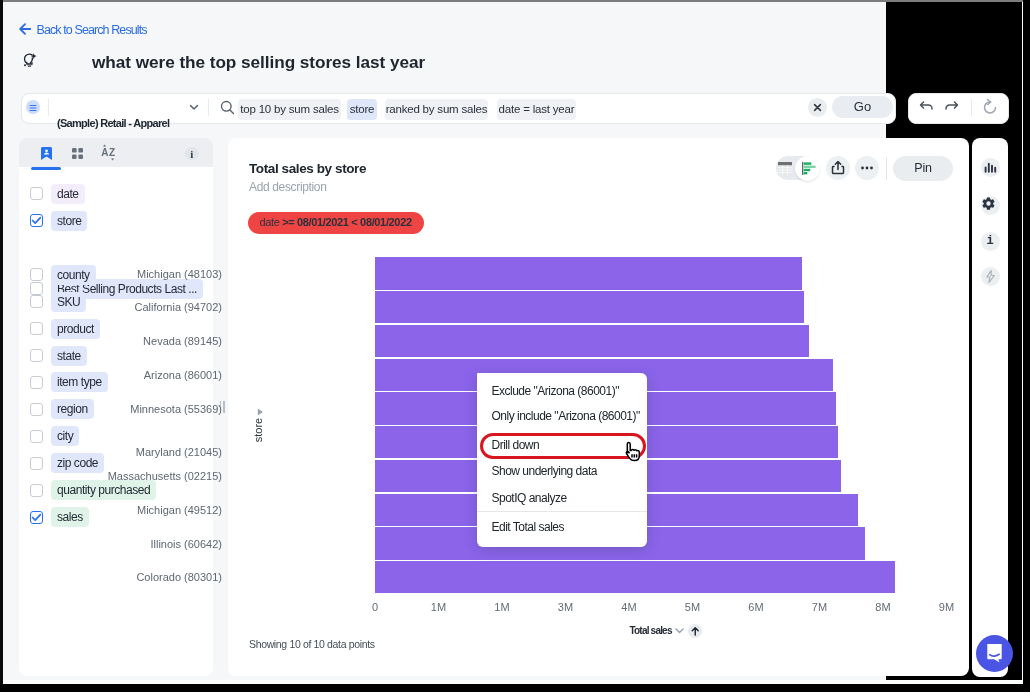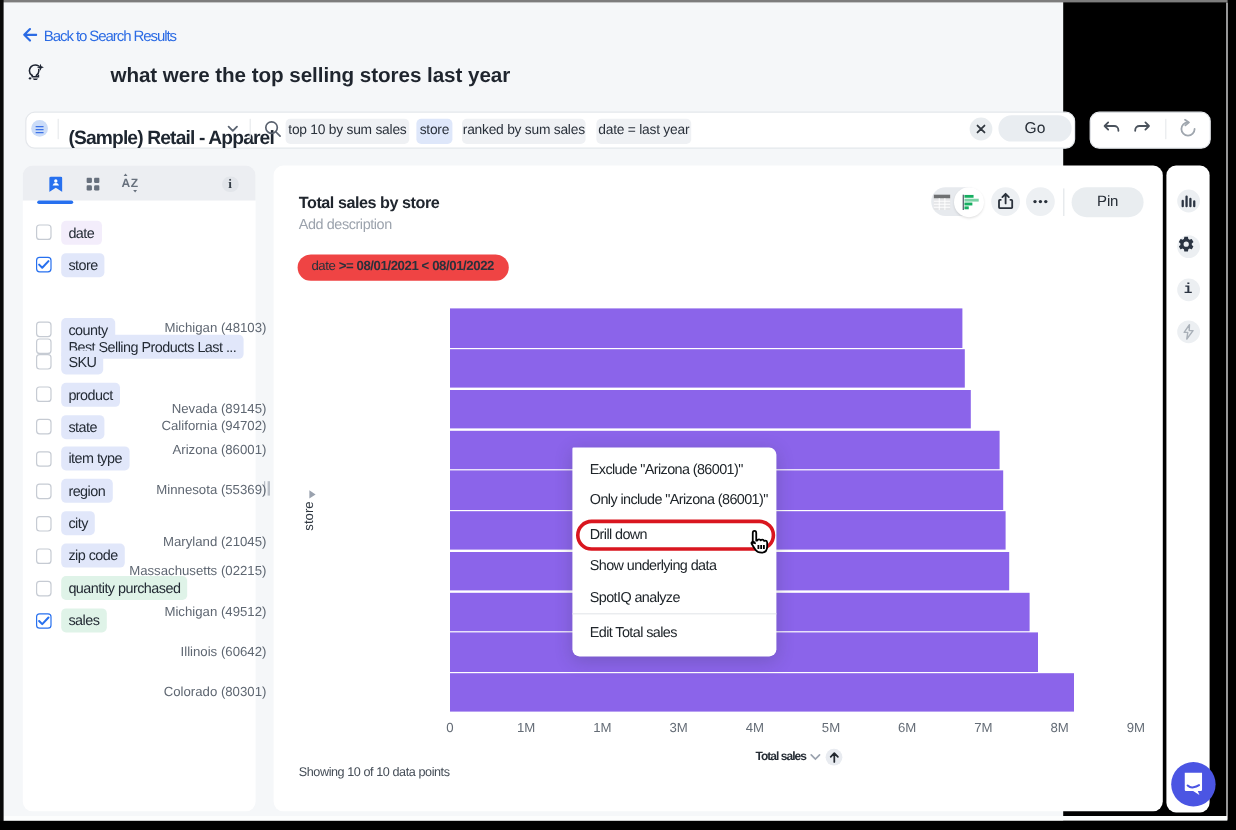--- a/index.html
+++ b/index.html
@@ -18,21 +18,21 @@
 #backarrow { left:18px; top:22px; }
 #aiicon { left:22px; top:52px; }
 #title { left:44px; top:52px; font-size:17.2px; font-weight:700; color:#1F252E; letter-spacing:-0.05px;margin-left:48px; }
 
 
 #searchbar { left:21px; top:92.5px; width:875px; height:31px; background:#fff; border:1px solid #E4E7EB; border-radius:8px; }
 #srcircle { left:26px; top:100px; width:14px; height:14px; border-radius:50%; background:#CBDCF8; }
 #srcircle svg { position:absolute; left:3px; top:3.5px; }
 .vdiv { width:1px; background:#E8EAED; }
 #div1 { left:48px; top:99px; height:17px; }
-#ds-name { left:57px; top:107px; font-size:16px; font-weight:700; color:#1E2630; letter-spacing:-0.7px;}
+#ds-name { left:57px; top:117px; font-size:11px; font-weight:700; color:#1E2630; letter-spacing:-0.7px;}
 #ds-chev { left:188.5px; top:104px; }
 #div2 { left:208px; top:99px; height:17px; }
 #mag { left:220px; top:100px; }
 .chip { top:98.5px; height:21px; line-height:21px; border-radius:4px; background:#EFF1F4; font-size:11.5px; letter-spacing:-0.2px; color:#2A313B; text-align:center; white-space:nowrap; }
 #chip1 { left:238px; width:103px; }
 #chip2 { left:347px; width:30px; background:#DEE7FA; }
 #chip3 { left:385px; width:103px; }
 #chip4 { left:497px; width:79px; }
 #xcirc { left:808px; top:98px; width:19px; height:19px; border-radius:50%; background:#E9EDF0; }
 #gobtn { left:832px; top:96px; width:61px; height:21.5px; border-radius:11px; background:#E9EDF1; font-size:13px; font-weight:500; color:#262D36; text-align:center; line-height:21.5px; }
@@ -263,21 +263,21 @@
   <div class="bar" style="top:324.9px; width:433.8px;"></div>
   <div class="bar" style="top:358.7px; width:457.6px;"></div>
   <div class="bar" style="top:392.4px; width:461.1px;"></div>
   <div class="bar" style="top:426.2px; width:462.6px;"></div>
   <div class="bar" style="top:459.9px; width:465.6px;"></div>
   <div class="bar" style="top:493.7px; width:482.8px;"></div>
   <div class="bar" style="top:527.4px; width:489.9px;"></div>
   <div class="bar" style="top:561.2px; width:519.7px;"></div>
 
   <div class="ylab" style="top:267.5px;">Michigan (48103)</div>
-  <div class="ylab" style="top:301.3px;margin-top:48px;">California (94702)</div>
+  <div class="ylab" style="top:301.3px;">California (94702)</div>
   <div class="ylab" style="top:335px;">Nevada (89145)</div>
   <div class="ylab" style="top:368.8px;">Arizona (86001)</div>
   <div class="ylab" style="top:402.5px;">Minnesota (55369)</div>
   <div class="ylab" style="top:446px;">Maryland (21045)</div>
   <div class="ylab" style="top:470px;">Massachusetts (02215)</div>
   <div class="ylab" style="top:503.8px;">Michigan (49512)</div>
   <div class="ylab" style="top:537.5px;text-align:center;">Illinois (60642)</div>
   <div class="ylab" style="top:571.3px;">Colorado (80301)</div>
 
   <div class="xlab" style="left:355px;">0</div>

